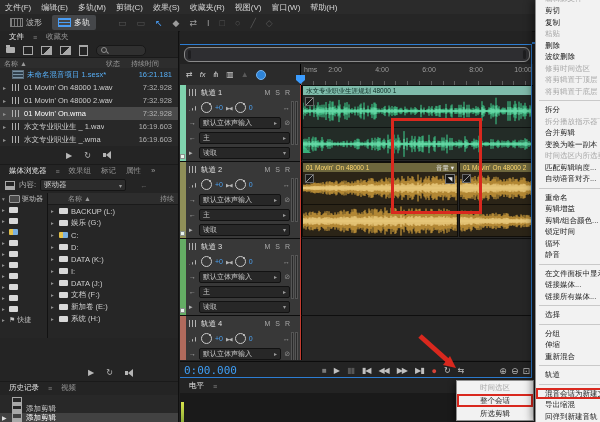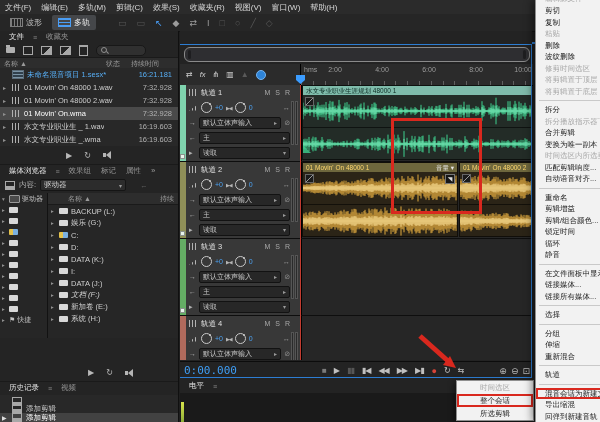--- a/index.html
+++ b/index.html
@@ -383,21 +383,21 @@
                 <div style="display: inline-flex; align-items: center;">I:</div>
               </div>
               <div class="mrow">
                 <div class="exp2" style="display: inline-flex; align-items: center;">▸</div>
                 <div class="drv" style="display: inline-flex; align-items: center;"></div>
                 <div style="display: inline-flex; align-items: center;">DATA (J:)</div>
               </div>
               <div class="mrow">
                 <div class="exp2" style="display: inline-flex; align-items: center;">▸</div>
                 <div class="drv" style="display: inline-flex; align-items: center;"></div>
-                <div style="display: inline-flex; align-items: center; font-style: italic;">文档 (F:)</div>
+                <div style="display: inline-flex; align-items: center;">文档 (F:)</div>
               </div>
               <div class="mrow">
                 <div class="exp2" style="display: inline-flex; align-items: center;">▸</div>
                 <div class="drv" style="display: inline-flex; align-items: center;"></div>
                 <div style="display: inline-flex; align-items: center;">新加卷 (E:)</div>
               </div>
               <div class="mrow">
                 <div class="exp2" style="display: inline-flex; align-items: center;">▸</div>
                 <div class="drv" style="display: inline-flex; align-items: center;"></div>
                 <div style="display: inline-flex; align-items: center;">系统 (H:)</div>

